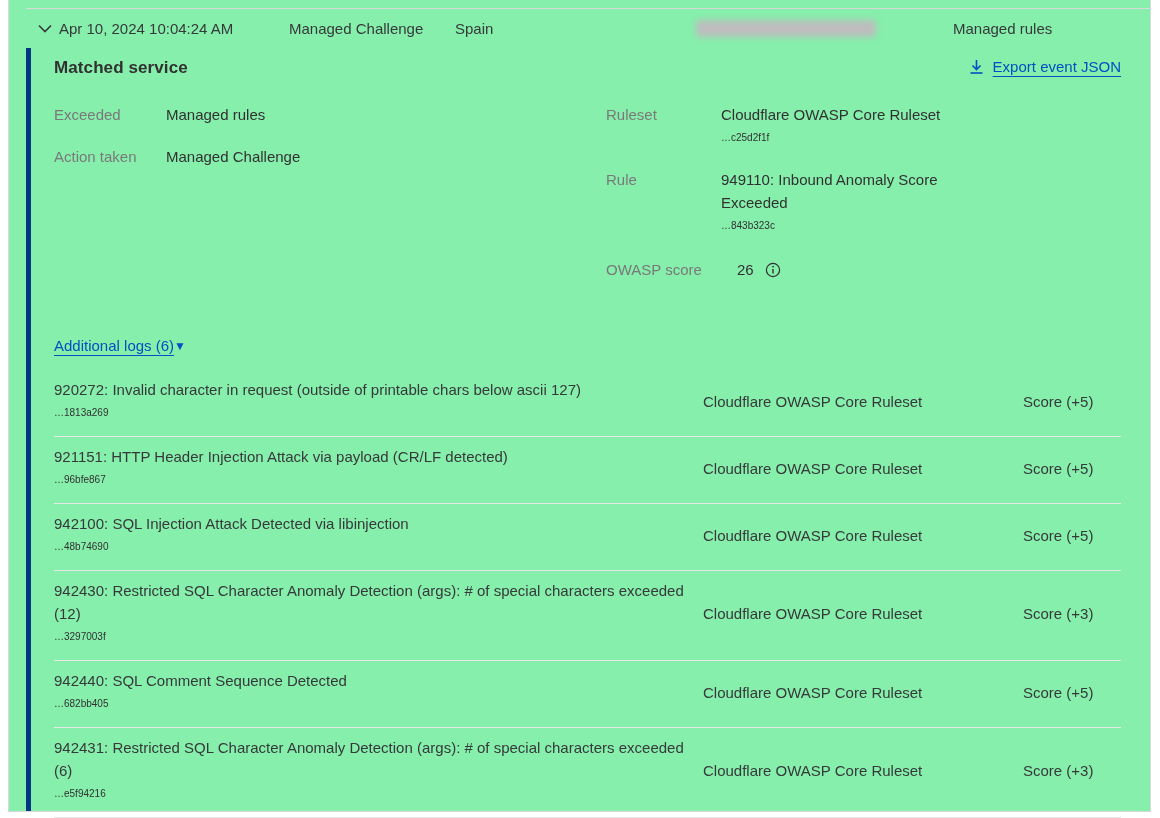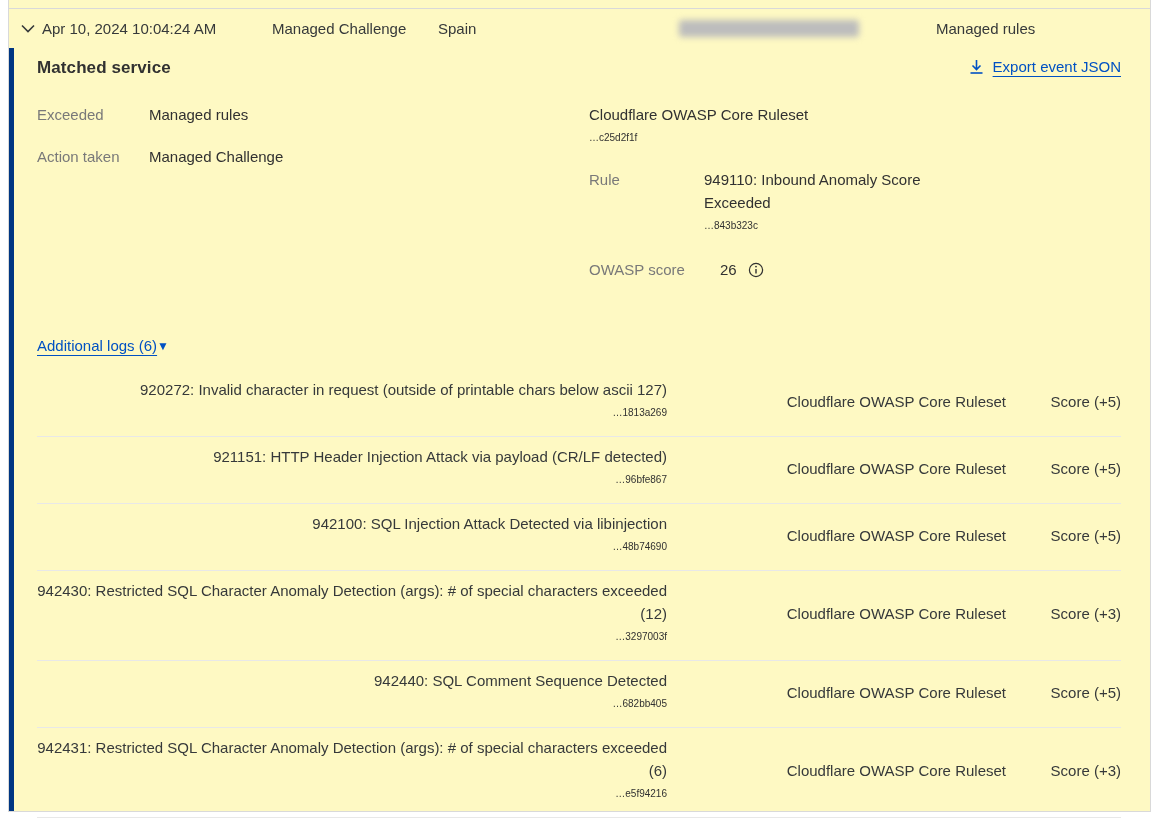--- a/index.html
+++ b/index.html
@@ -11,21 +11,22 @@
     position: relative;
     overflow: hidden;
   }
   .event-wrap {
     position: absolute;
     left: 8px; top: 0;
     width: 1143px; height: 812px;
     border-left: 1px solid #d9d9d9;
     border-right: 1px solid #d9d9d9;
     border-bottom: 1px solid #d9d9d9;
-    background: #fef9c3;
+    background: #86efac;
+    padding-left: 17px;
   }
   
   .row-header {
     display: flex; align-items: center;
     height: 40px;
     border-top: 1px solid #d9d9d9;
     margin-top: 8px;
     font-size: 15px; color: #36393a;
     cursor: pointer;
   }
@@ -74,21 +75,21 @@
   .info-icon { display: inline-flex; cursor: pointer; }
 
   .addlogs-link {
     margin-top: 37px;
     display: inline-flex; align-items: center; 
     color: #0051c3; font-size: 15px; cursor: pointer;
   }
   .addlogs-link .lbl { text-decoration: underline; text-underline-offset: 4px; }
   .caret-down { font-size: 12px; line-height: 1; color: #0051c3; }
 
-  .log-table { margin-top: 15px; text-align: right; }
+  .log-table { margin-top: 15px; }
   .log-row {
     display: flex; align-items: center;
     border-bottom: 1px solid #e8e8e8;
     padding: 8px 0 12px 0;
   }
   .log-desc { flex: 0 0 630px; font-size: 15px; line-height: 23px; color: #36393a; }
   .log-desc .hash { display: block; }
   .log-ruleset { flex: 0 0 320px; margin-left: 19px; font-size: 15px; color: #36393a; }
   .log-score { flex: 1; font-size: 15px; color: #36393a; }
 </style>
@@ -135,20 +136,21 @@
           <span class="v">Managed rules</span>
         </div>
         <div class="kv">
           <span class="k">Action taken</span>
           <span class="v">Managed Challenge</span>
         </div>
       </div>
 
       <div>
         <div class="kv kv-r">
+          <span class="k">Ruleset</span>
           <span class="v">
             <span>Cloudflare OWASP Core Ruleset</span>
             <span class="hash" style="display:block">…c25d2f1f</span>
           </span>
         </div>
         <div class="kv kv-r">
           <span class="k">Rule</span>
           <span class="v">
             <span>949110: Inbound Anomaly Score Exceeded</span>
             <span class="hash" style="display:block">…843b323c</span>

